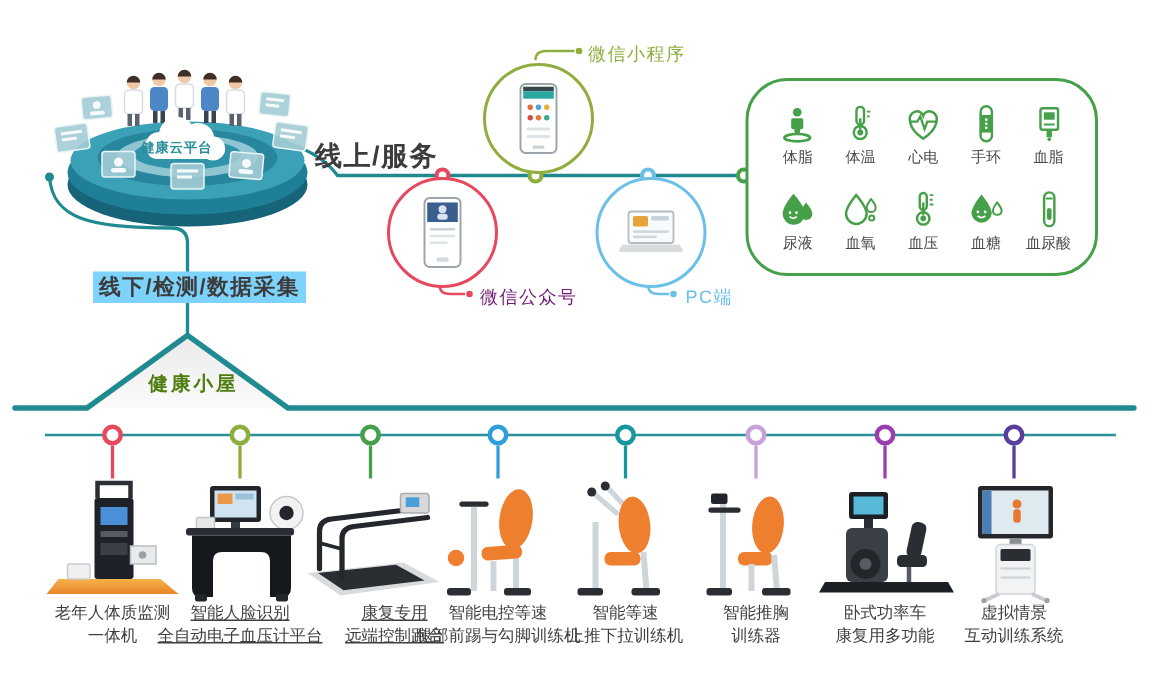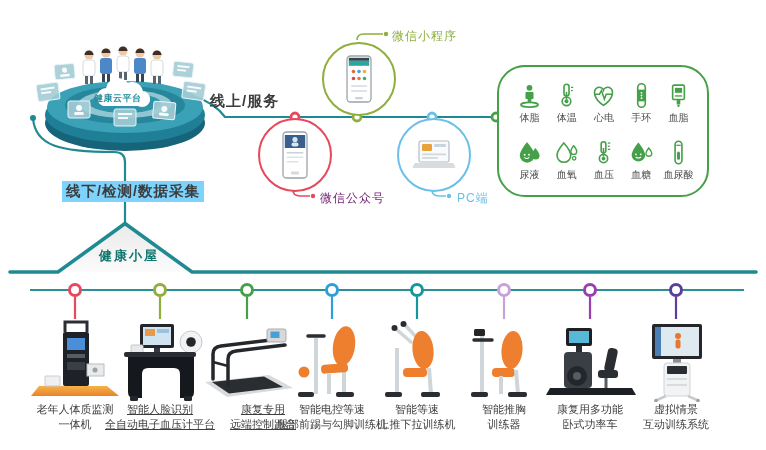--- a/index.html
+++ b/index.html
@@ -2,33 +2,33 @@
 <html><head>
 <meta charset="utf-8">
 <style>
   html,body{margin:0;padding:0;background:#fff;}
   .canvas{position:relative;width:766px;height:450px;background:#fff;overflow:hidden;
           font-family:"Liberation Sans","DejaVu Sans",sans-serif;}
   svg{display:block;}
   .bg{position:absolute;left:0;top:0;z-index:1;}
   .tealline{fill:none;stroke:#1f8a91;stroke-width:2.2;stroke-linecap:round;}
   .lbl{position:absolute;z-index:5;color:#3c3c3c;white-space:nowrap;}
-  .lbl-online{left:210px;top:92px;font-size:15px;font-weight:bold;letter-spacing:1px;}
+  .lbl-online{left:210px;top:92px;font-size:18px;font-weight:bold;letter-spacing:1px;}
   .lbl-offline{left:62px;top:181px;font-size:14.5px;font-weight:bold;letter-spacing:1px;
                background:#7dd3fc;padding:1px 4px;}
-  .lbl-cabin{left:99px;top:247px;font-size:13px;font-weight:bold;color:#0f766e;letter-spacing:2px;z-index:5;}
+  .lbl-cabin{left:99px;top:247px;font-size:13px;font-weight:bold;color:#4d7c0f;letter-spacing:2px;z-index:5;}
   .chan-circle{position:absolute;z-index:4;width:70px;height:70px;border-radius:50%;
                background:#fff;display:flex;align-items:center;justify-content:center;border:2px solid #888;}
   .chan-label{position:absolute;z-index:5;font-size:12px;letter-spacing:1px;white-space:nowrap;}
   .cloud-label{position:absolute;z-index:4;left:94px;top:92px;width:64px;
                font-size:9px;font-weight:bold;color:#2b8f9c;letter-spacing:.5px;}
-  .panel{position:absolute;z-index:4;left:497px;top:52px;width:212px;height:132px;
+  .panel{position:absolute;z-index:4;left:497px;top:52px;width:235px;height:132px;
          border:2px solid #46a049;border-radius:28px;background:#fff;box-sizing:border-box;
          display:grid;grid-template-columns:repeat(5,1fr);grid-template-rows:1fr 1fr;
-         padding:8px 10px 6px 12px;margin-top:13px;}
+         padding:8px 10px 6px 12px;}
   .metric{display:flex;flex-direction:column;align-items:center;justify-content:center;}
   .metric .mi{width:27px;height:27px;}
   .metric .mt{font-size:10px;color:#4b4b4b;margin-top:2px;white-space:nowrap;}
   .micon{stroke:#46a049;fill:none;}
   .mfill{fill:#46a049;stroke:none;}
   .device{position:absolute;z-index:3;top:318px;width:100px;height:84px;}
   .dlabel{position:absolute;z-index:5;top:402px;width:134px;text-align:center;
           font-size:11px;line-height:15px;color:#3f3f3f;}
   .dlabel span{display:block;white-space:nowrap;}
   .platform{position:absolute;left:28px;top:35px;z-index:2;}
@@ -466,21 +466,21 @@
     </div>
 <div class="dlabel" style="left:350px;">
       <span>智能等速</span>
       <span>上推下拉训练机</span>
     </div>
 <div class="dlabel" style="left:437px;">
       <span>智能推胸</span>
       <span>训练器</span>
     </div>
 <div class="dlabel" style="left:523px;">
+      <span>卧式功率车</span>
       <span>康复用多功能</span>
-      <span>卧式功率车</span>
     </div>
 <div class="dlabel" style="left:609px;">
       <span>虚拟情景</span>
       <span>互动训练系统</span>
     </div>
 
 </div>
 
 </body></html>

